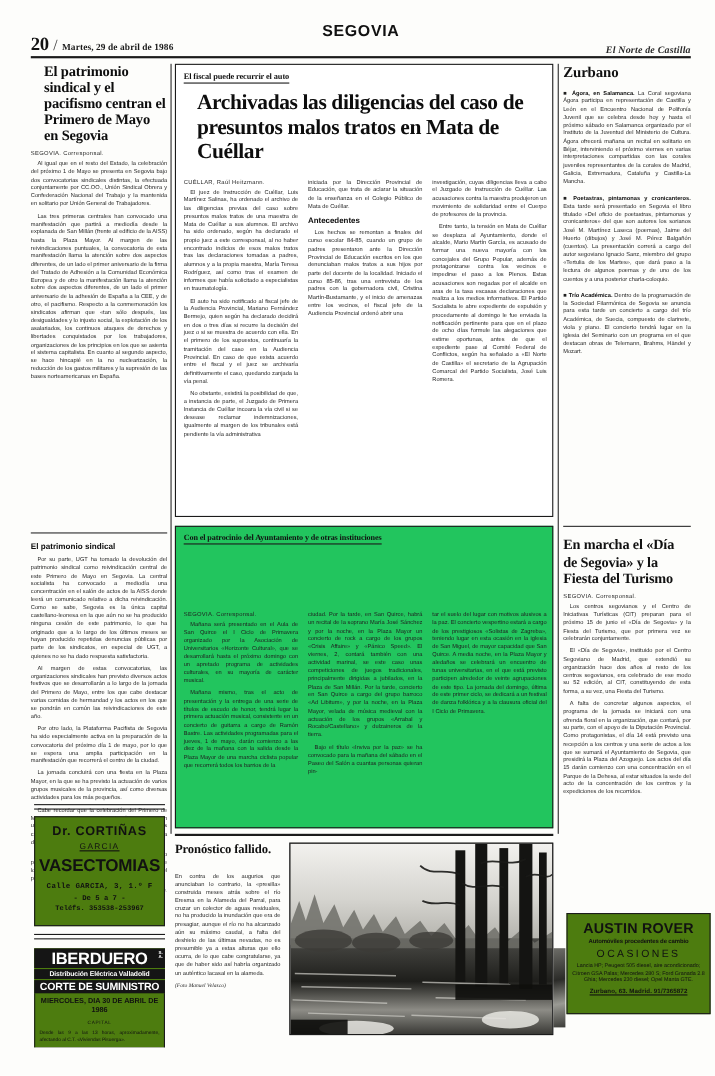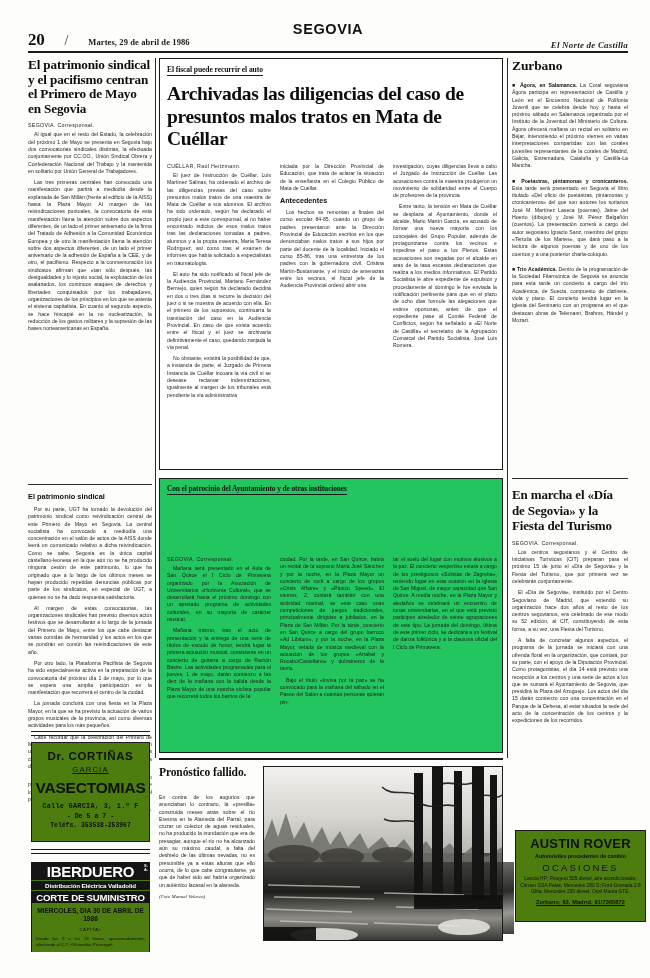--- a/index.html
+++ b/index.html
@@ -29,21 +29,21 @@
     left: 28px; top: 28px;
     width: 600px;
     height: 22px;
     display: flex;
     align-items: flex-end;
     justify-content: space-between;
   }
   .mast-left {
     display: flex;
     align-items: baseline;
-    gap: 20px;
+    gap: 4px;
   }
   .page-num {
     font-family: "Liberation Serif", serif;
     font-size: 17px;
     font-weight: bold;
     letter-spacing: -0.3px;
   }
   .mast-slash {
     font-family: "Liberation Serif", serif;
     font-size: 14px;
@@ -94,20 +94,21 @@
     height: 1px;
     background: #2b2b2b;
   }
   .hrule.thick { height: 2px; background:#1b1b1b; }
 
   
   .hl {
     font-family: "Liberation Serif", serif;
     font-weight: bold;
     color: #0d0d0d;
+    margin-left: 12px;
   }
   .body-txt {
     font-family: "Liberation Sans", sans-serif;
     font-size: 5.15px;
     line-height: 7.3px;
     text-align: justify;
     color: #1f1f1f;
     letter-spacing: 0.02px;
   }
   .body-txt p { margin: 0 0 4px 0; text-indent: 6px; }

